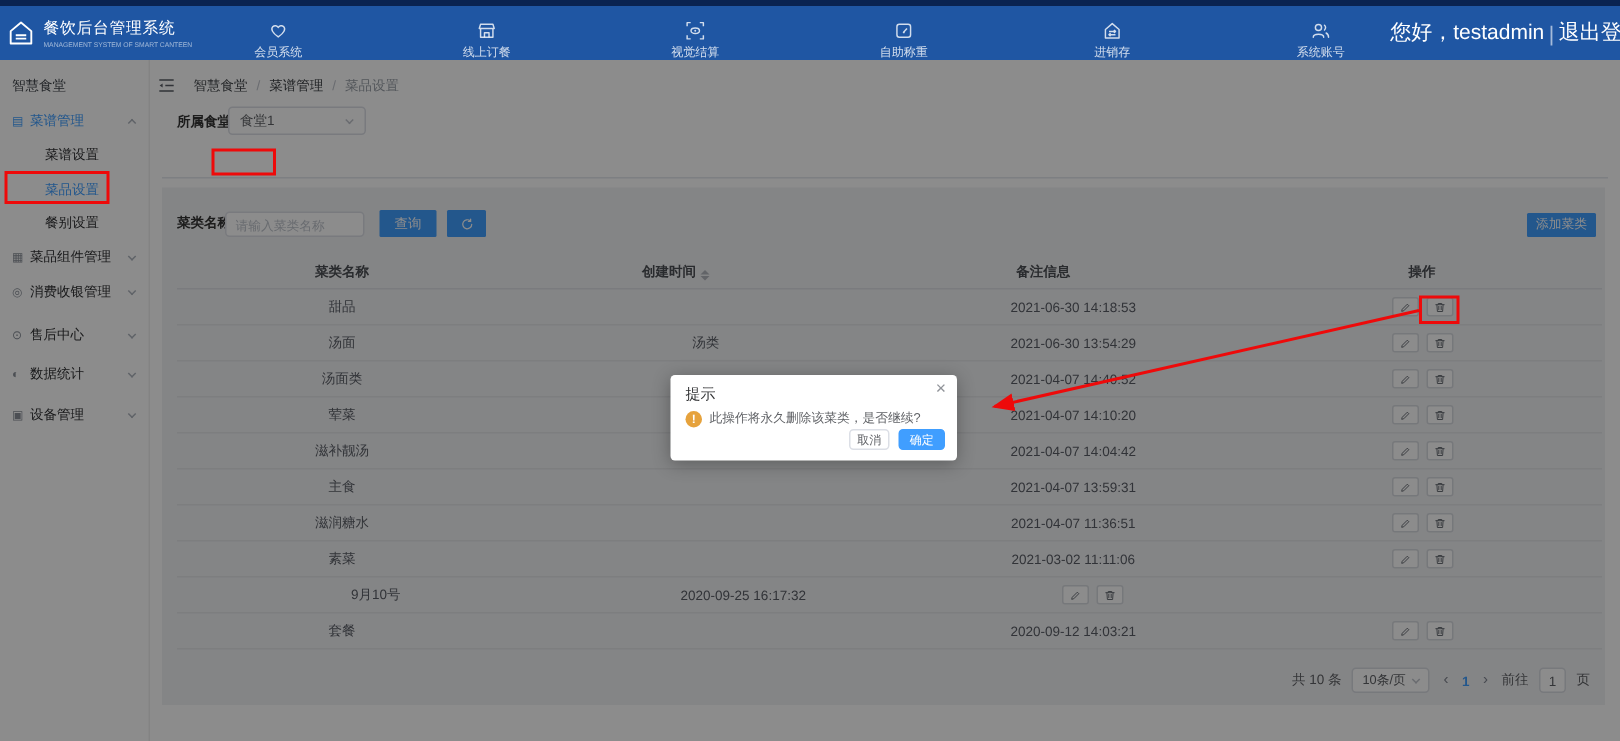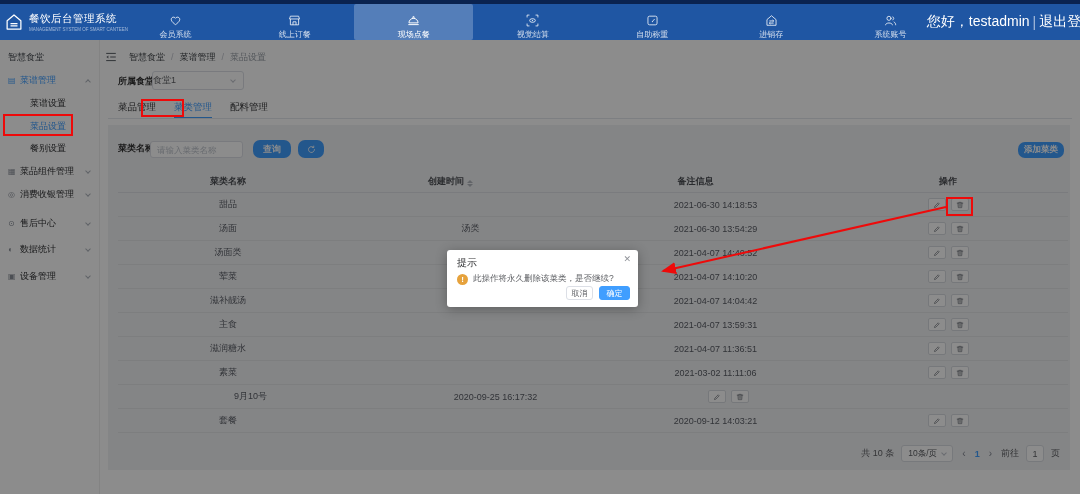--- a/index.html
+++ b/index.html
@@ -41,35 +41,35 @@
   .srow.child.selected { color:#409eff; }
   
   .breadcrumb { position:absolute; left:105px; top:47px; height:20px; display:flex; align-items:center; gap:6px; font-size:9px; }
   .fold { color:#5a5e66; cursor:pointer; display:flex; align-items:center; margin-right:6px; }
   .crumb { color:#404448; cursor:pointer; }
   .crumb.current { color:#9aa0a8; cursor:default; }
   .bsep { color:#c0c4cc; }
   
   .filter-label { position:absolute; left:118px; top:72px; height:18px; line-height:18px; font-size:9px; font-weight:bold; color:#333; }
   .canteen-select { position:absolute; left:152px; top:71px; width:92px; height:19px; background:#fff; border:1px solid #dcdfe6; border-radius:3px;
-    font-size:9px; color:#606266; line-height:17px; cursor:pointer; }
+    font-size:9px; color:#606266; line-height:17px; padding-left:7px; cursor:pointer; }
   .canteen-select .chev { position:absolute; right:8px; top:6px; width:4px; height:4px; border-right:1px solid #c0c4cc; border-bottom:1px solid #c0c4cc; transform:rotate(45deg); }
   
   .tabs { position:absolute; left:118px; top:98px; height:20px; display:flex; gap:18px; font-size:9.5px; }
   .tab { color:#303133; line-height:18px; cursor:pointer; position:relative; }
   .tab.active { color:#409eff; }
   .tab.active::after { content:""; position:absolute; left:0; right:0; bottom:-1px; height:2px; background:#409eff; }
   .tabs-line { position:absolute; left:108px; top:118px; width:964px; border-top:1px solid #e4e7ed; }
   
   .card { position:absolute; left:108px; top:125px; width:962px; height:345px; background:#f1f2f4; }
   .search-label { position:absolute; left:10px; top:14px; height:18px; line-height:18px; font-size:9px; font-weight:bold; color:#333; }
   .search-input { position:absolute; left:42px; top:16px; width:93px; height:17px; border:1px solid #dcdfe6; border-radius:3px; background:#fff;
     font-size:8.5px; color:#606266; padding:0 6px; outline:none; font-family:inherit; }
   .search-input::placeholder { color:#bfc4cc; }
-  .btn { display:flex; align-items:center; justify-content:center; background:#409eff; color:#fff; border:none; border-radius:7px; cursor:pointer; font-family:inherit;font-weight:bold; }
+  .btn { display:flex; align-items:center; justify-content:center; background:#409eff; color:#fff; border:none; border-radius:1px; cursor:pointer; font-family:inherit; }
   .btn-query { position:absolute; left:145px; top:15px; width:38px; height:18px; font-size:9px; }
   .btn-refresh { position:absolute; left:190px; top:15px; width:26px; height:18px; }
   .btn-add { position:absolute; right:6px; top:17px; width:46px; height:16px; font-size:8.5px; }
   
   .table { position:absolute; left:10px; top:46px; width:950px; }
   .thead, .trow { display:flex; align-items:center; }
   .thead { height:22px; border-bottom:1px solid #dfe1e5; font-size:9px; font-weight:bold; color:#4c4f54; }
   .trow { height:24px; border-bottom:1px solid #e3e5e8; font-size:9px; color:#5a5e66; }
   .c { text-align:center; }
   .c1 { width:220px; } .c2 { width:265px; } .c3 { width:225px; } .c4 { width:240px; }
@@ -137,30 +137,20 @@
       </div>
       <div class="nav-item">
         <span class="nav-ic">
             <svg width="13" height="13" viewBox="0 0 12 12" fill="none" stroke="currentColor" stroke-width=".9" stroke-linejoin="round">
               <path d="M2.2 4.6V10h7.6V4.6M1.4 4.6h9.2L9.8 2H2.2L1.4 4.6Z"></path>
               <path d="M4.6 10V7.2h2.8V10"></path>
             </svg>
           </span>
         <span class="nav-label">线上订餐</span>
       </div>
-      <div class="nav-item active">
-        <span class="nav-ic">
-            <svg width="13" height="13" viewBox="0 0 12 12" fill="none" stroke="currentColor" stroke-width=".9" stroke-linejoin="round">
-              <path d="M1.8 8.2a4.2 4.2 0 0 1 8.4 0Z"></path>
-              <path d="M1.2 9.8h9.6"></path>
-              <circle cx="6" cy="3" r=".7"></circle>
-            </svg>
-          </span>
-        <span class="nav-label">现场点餐</span>
-      </div>
       <div class="nav-item">
         <span class="nav-ic">
             <svg width="13" height="13" viewBox="0 0 12 12" fill="none" stroke="currentColor" stroke-width=".9" stroke-linejoin="round">
               <path d="M1 3.2V1h2.2M8.8 1H11v2.2M11 8.8V11H8.8M3.2 11H1V8.8"></path>
               <ellipse cx="6" cy="6" rx="2.6" ry="1.7"></ellipse>
               <circle cx="6" cy="6" r=".6" fill="currentColor" stroke="none"></circle>
             </svg>
           </span>
         <span class="nav-label">视觉结算</span>
       </div>
@@ -245,25 +235,20 @@
     <span class="bsep">/</span>
     <span class="crumb current">菜品设置</span>
   </div>
 
   <div class="filter-label">所属食堂:</div>
   <div class="canteen-select">
     <span>食堂1</span>
     <span class="chev"></span>
   </div>
 
-  <div class="tabs">
-    <span class="tab">菜品管理</span>
-    <span class="tab active">菜类管理</span>
-    <span class="tab">配料管理</span>
-  </div>
   <div class="tabs-line"></div>
 
   <section class="card">
     <div class="search-label">菜类名称</div>
     <input class="search-input" type="text" placeholder="请输入菜类名称" style="">
     <button class="btn btn-query">查询</button>
     <button class="btn btn-refresh">
         <svg width="9" height="9" viewBox="0 0 12 12" fill="none" stroke="#fff" stroke-width="1.1" stroke-linecap="round">
           <path d="M10 6a4 4 0 1 1-1.2-2.85"></path>
           <path d="M9 1.4v2h-2"></path>

